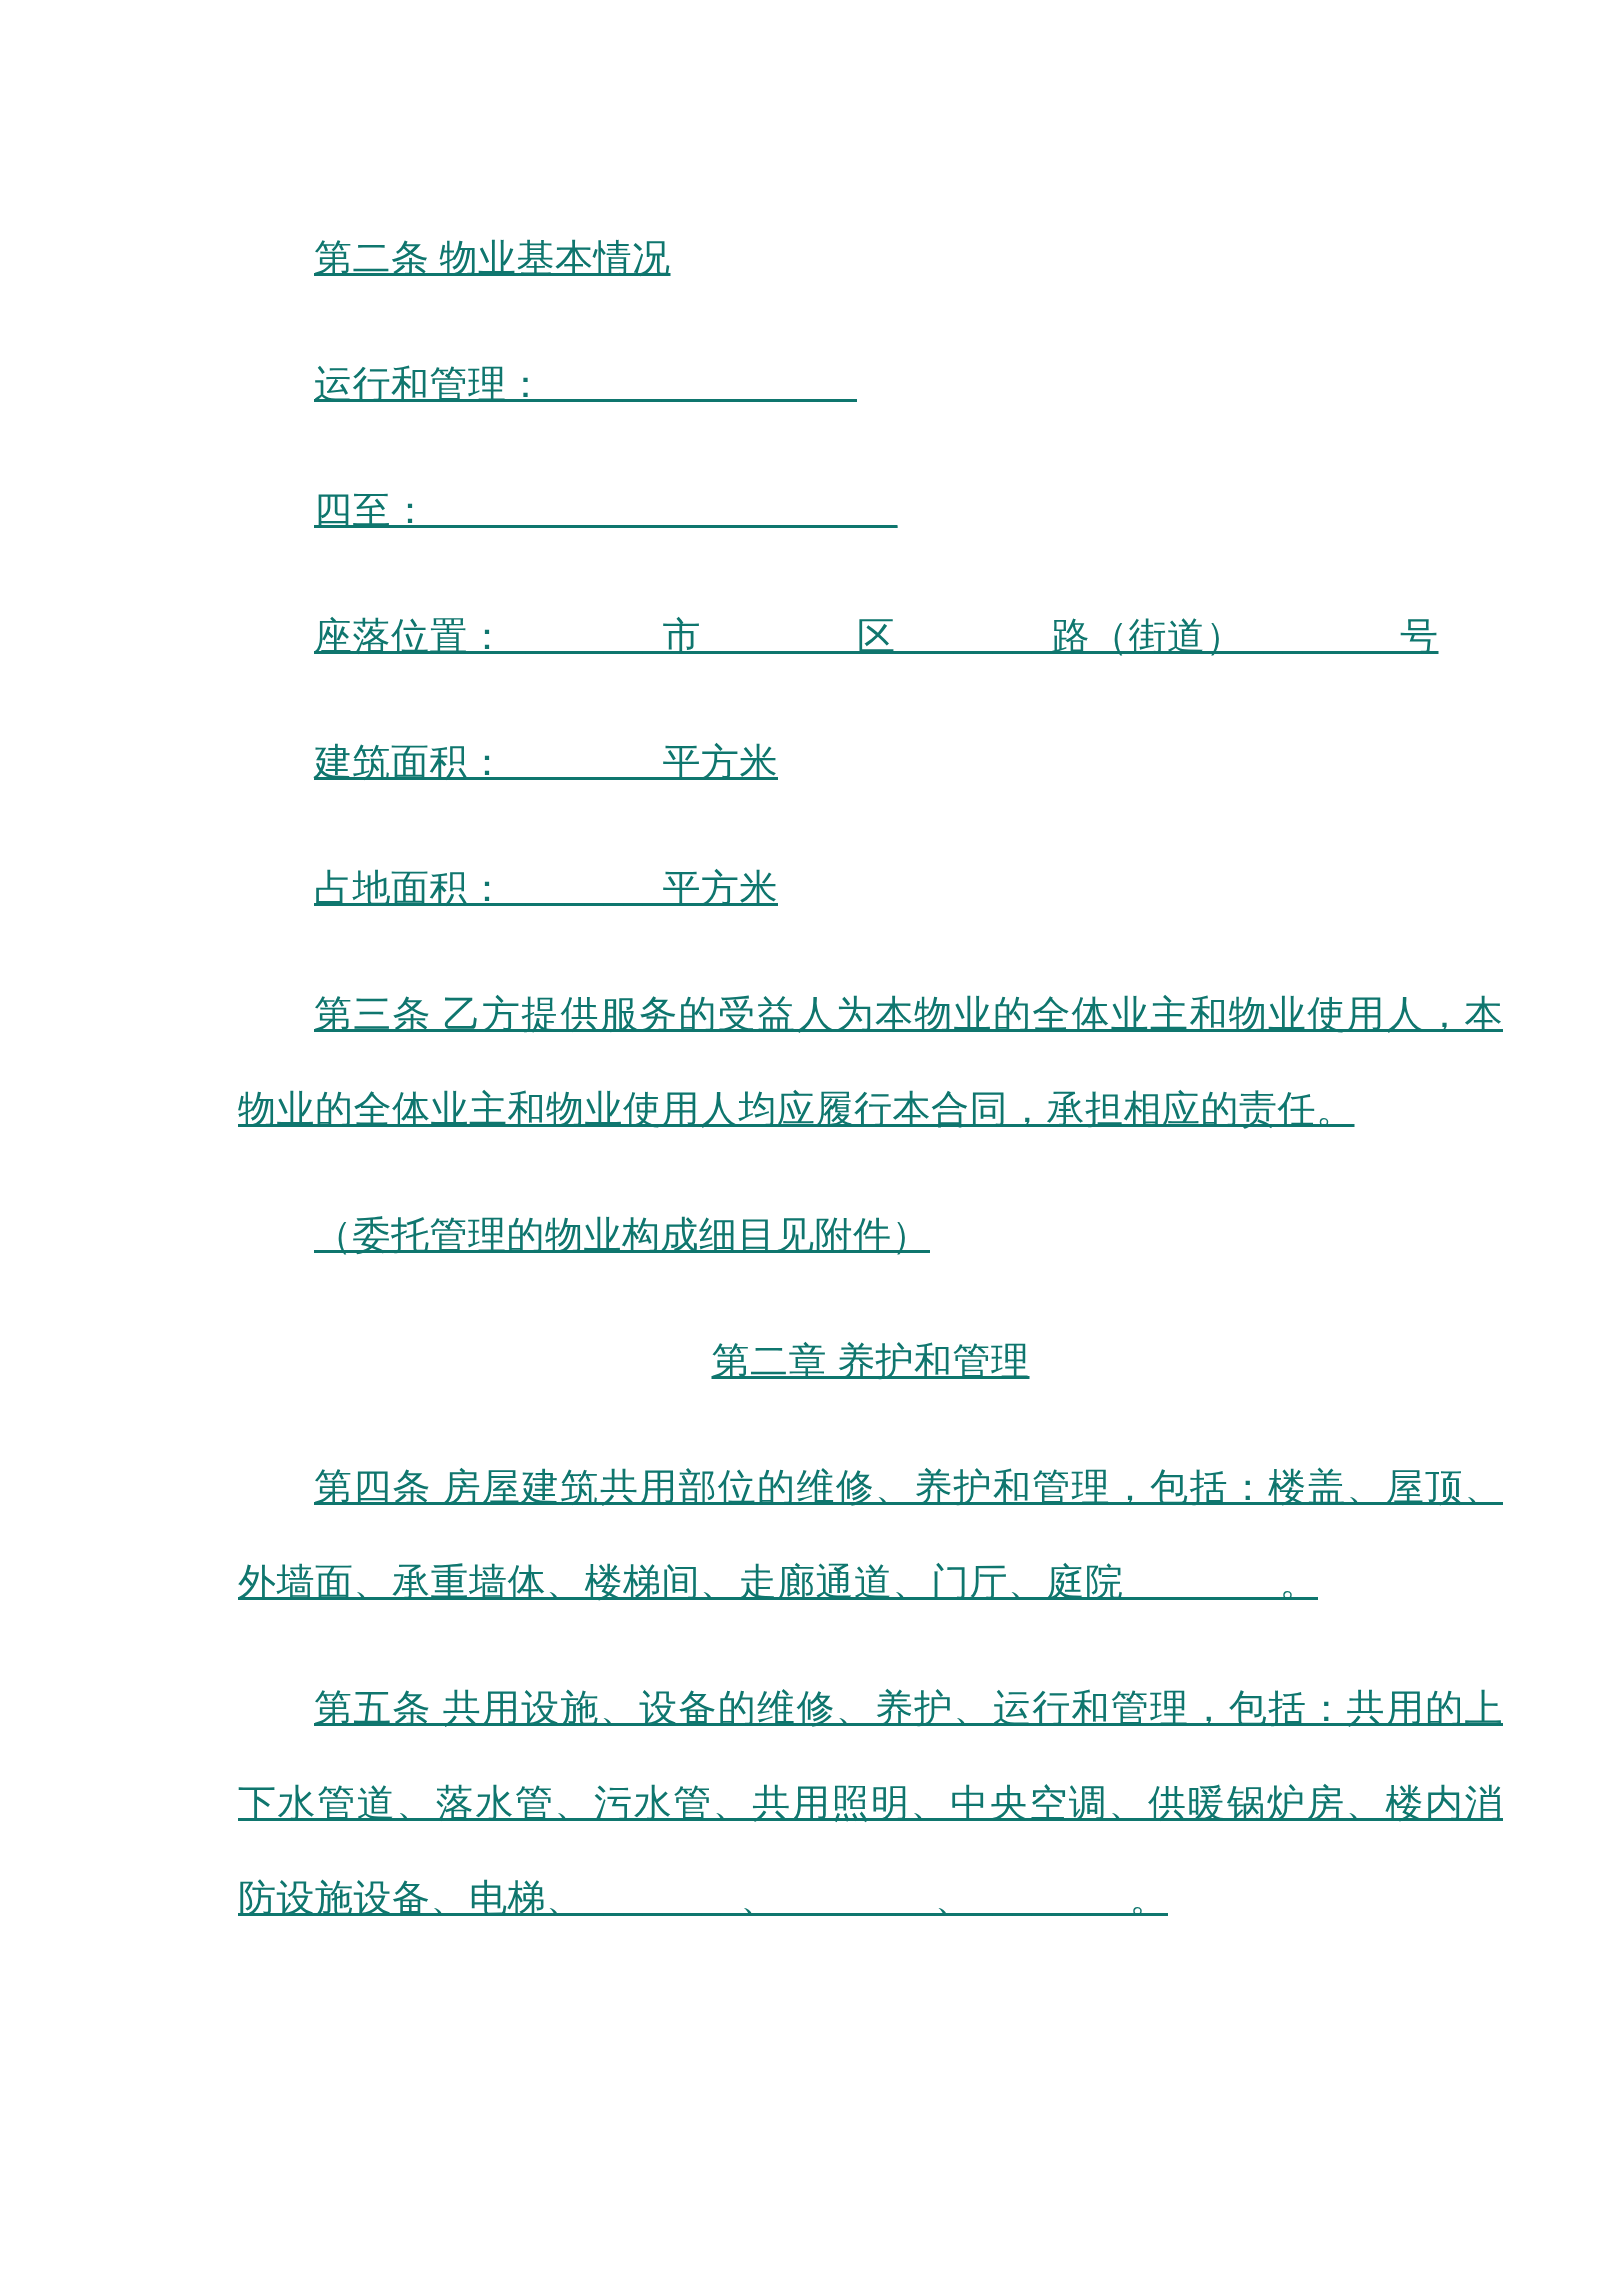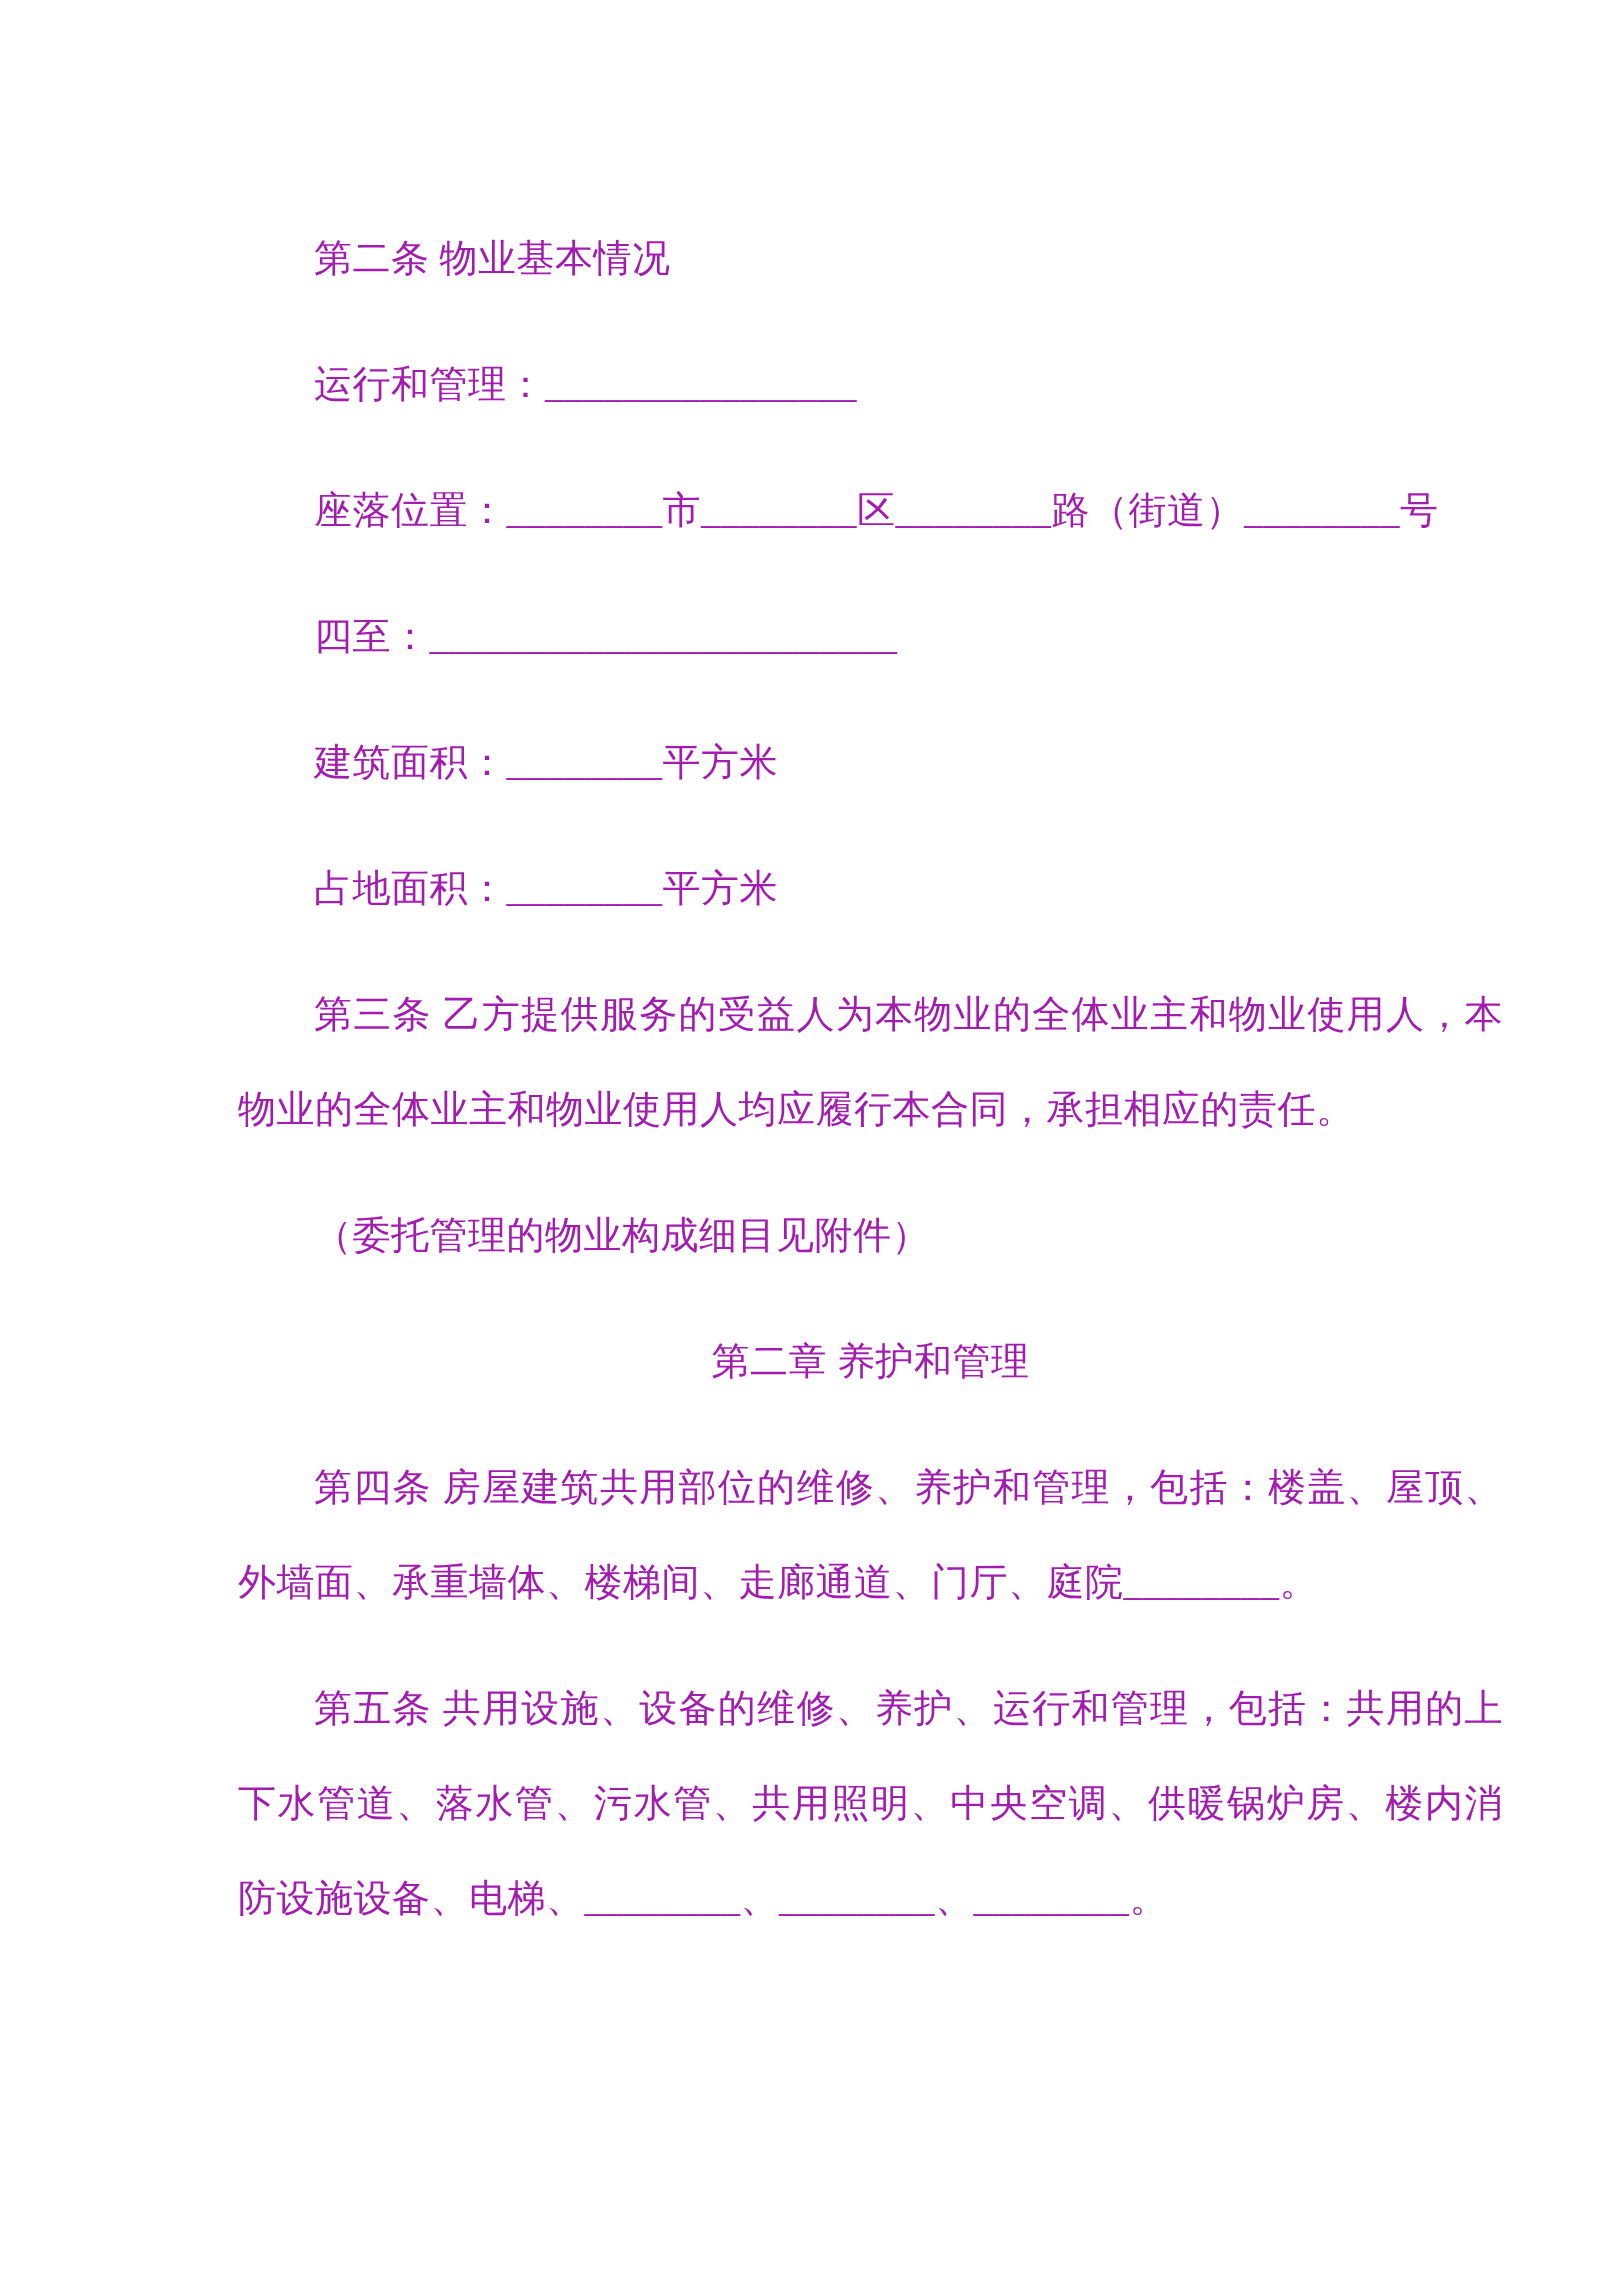--- a/index.html
+++ b/index.html
@@ -9,22 +9,23 @@
   }
   .page {
     position: relative;
     width: 1623px;
     height: 2294px;
     box-sizing: border-box;
     background: #ffffff;
     padding: 211px 120px 0 238px;
     font-family: "Liberation Serif", "DejaVu Serif", serif;
     font-size: 38px;
-    color: #a21caf;
+    color: #0f766e;
     overflow: hidden;
+    text-decoration: underline;
   }
   .para {
     margin: 0 0 31px 0;
     line-height: 95px;
     text-align: justify;
     text-indent: 2em;
     letter-spacing: 0.5px;
     word-break: normal;
   }
   .para.center {
@@ -37,23 +38,23 @@
 </style>
 </head>
 <body>
 
 <div class="page">
 
   <p class="para">第二条  物业基本情况</p>
 
   <p class="para">运行和管理：________________</p>
 
+  <p class="para">四至：________________________</p>
+
   <p class="para break-all">座落位置：________市________区________路（街道）________号</p>
-
-  <p class="para">四至：________________________</p>
 
   <p class="para">建筑面积：________平方米</p>
 
   <p class="para">占地面积：________平方米</p>
 
   <p class="para">第三条  乙方提供服务的受益人为本物业的全体业主和物业使用人，本物业的全体业主和物业使用人均应履行本合同，承担相应的责任。</p>
 
   <p class="para">（委托管理的物业构成细目见附件）</p>
 
   <p class="para center">第二章  养护和管理</p>

